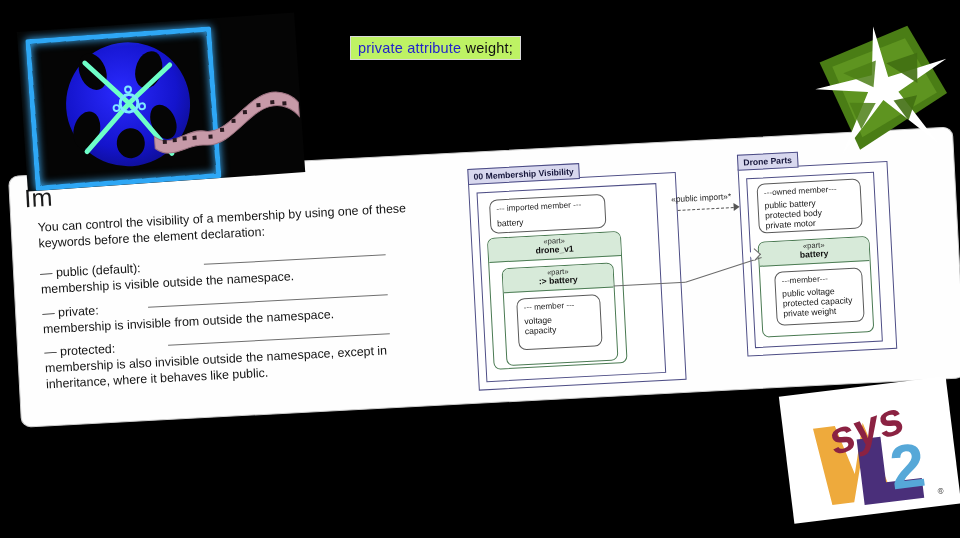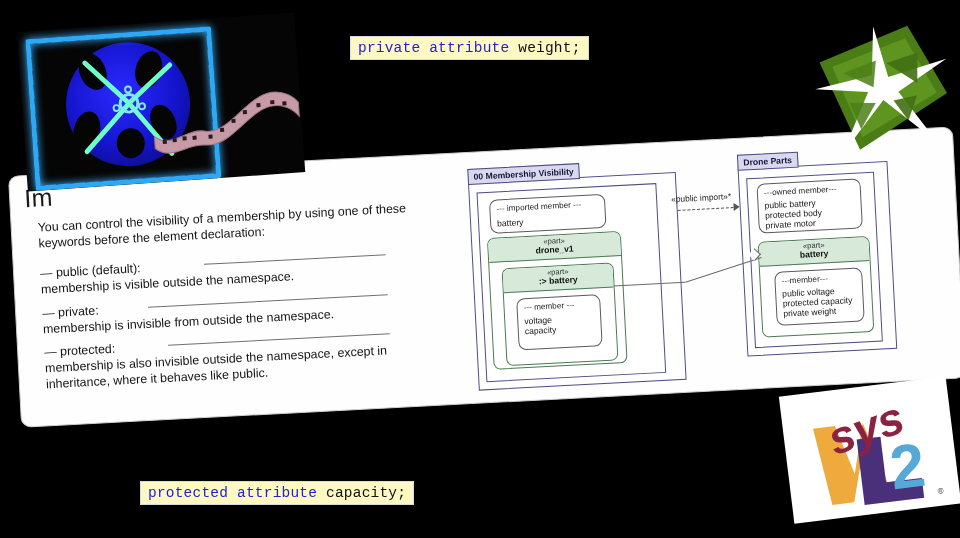--- a/index.html
+++ b/index.html
@@ -68,22 +68,22 @@
     border-top:4px solid transparent;border-bottom:4px solid transparent;
     border-left:6px solid #555;
   }
   .arw-tri{
     width:8px;height:8px;border-top:1px solid #666;border-right:1px solid #666;
     transform:rotate(45deg);background:#fff;position:absolute;
   }
 
   
   .code{
-    position:absolute;background:#fef9c3;border:1px solid #dadada;
-    font-family:Liberation Mono, monospace;
+    position:absolute;background:#bef264;border:1px solid #dadada;
+    font-family:Liberation Sans, sans-serif;
     white-space:nowrap;letter-spacing:.2px;
   }
   .kw{color:#2222cc;}
   .str{color:#1a8a80;}
   .pn{color:#111;}
 
   
   .reel-img{
     position:absolute;left:22px;top:22px;width:278px;height:160px;
     background:#050505;transform:rotate(-4deg);overflow:hidden;
@@ -293,19 +293,14 @@
     </svg>
   </div>
 
   <div class="code" style="left:350px;top:36px;padding:3px 7px;font-size:14.5px;">
     <span class="kw">private</span>
     <span class="kw">attribute</span>
     <span class="pn">weight;</span>
   </div>
 
 
-  <div class="code" style="left:140px;top:481px;padding:3px 7px;font-size:14.5px;">
-    <span class="kw">protected</span>
-    <span class="kw">attribute</span>
-    <span class="pn">capacity;</span>
-  </div>
 
 </div>
 
 </body></html>

